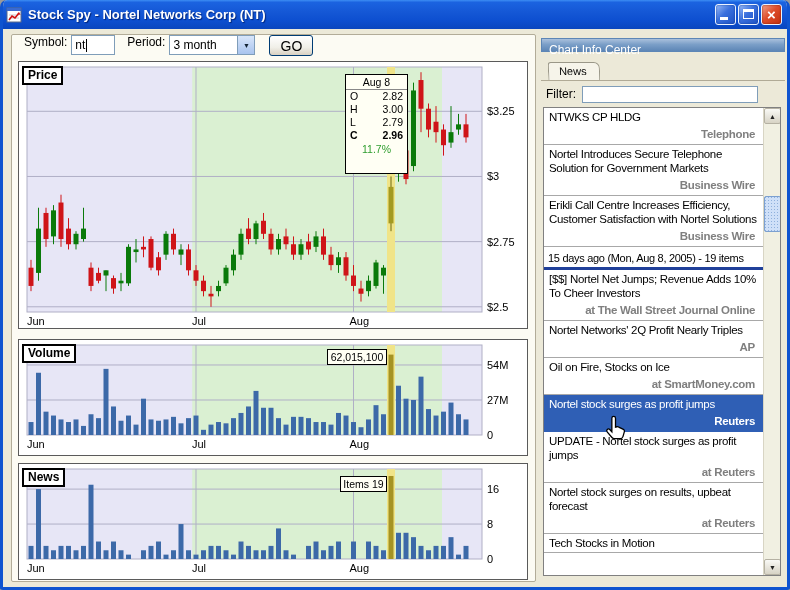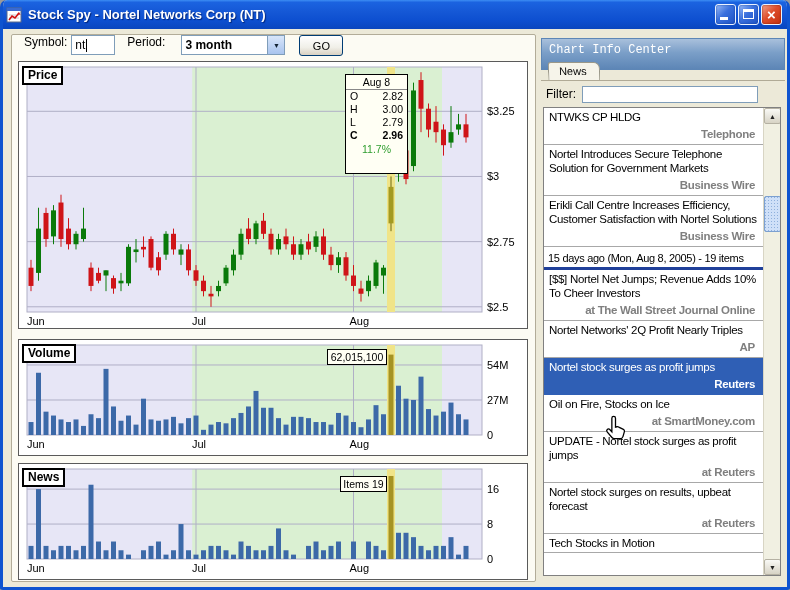--- a/index.html
+++ b/index.html
@@ -18,38 +18,38 @@
   .wbtn .minbar{position:absolute;left:4px;bottom:4px;width:8px;height:3px;background:#fff;}
   .wbtn .maxsq{position:absolute;left:4px;top:4px;width:11px;height:10px;border:1px solid #fff;border-top:3px solid #fff;}
   .wbtn.close span{position:absolute;left:0;top:-1px;width:100%;text-align:center;font-size:15px;font-weight:bold;color:#fff;line-height:21px;}
   
   .leftwrap{position:absolute;left:8px;top:34px;width:525px;height:548px;background:#fcfbf3;border:1px solid #b2ac98;border-radius:2px;}
   .controls{position:absolute;left:0;top:0;width:100%;height:30px;display:flex;align-items:flex-start;font-size:12px;color:#000;}
   .controls .lbl{margin-left:12px;}
   .fakeinput{height:20px;background:#fff;border:1px solid #7f9db9;font-size:12px;padding:2px 3px;display:flex;align-items:center;}
   .symbol{width:44px;margin-left:4px;}
   .caret{display:inline-block;width:1px;height:13px;background:#000;margin-left:1px;}
-  .ddown{width:104px;margin-left:16px;position:relative;padding-right:18px;font-weight:bold;}
+  .ddown{width:86px;margin-left:4px;position:relative;padding-right:18px;}
   .ddarrow{position:absolute;right:0;top:0;width:17px;height:18px;border-left:1px solid #7f9db9;
     background:linear-gradient(180deg,#d8e6fa,#a9c4ee);display:flex;align-items:center;justify-content:center;font-size:7px;color:#123;}
-  .gobtn{margin-left:14px;width:44px;height:21px;border:1px solid #003c74;border-radius:3px;font-size:11px;
+  .gobtn{margin-left:14px;width:44px;height:21px;border:1px solid #003c74;border-radius:3px;font-size:14px;
     background:linear-gradient(180deg,#ffffff,#f0efe8 60%,#d9d1c2);display:flex;align-items:center;justify-content:center;}
   
   .cpanel{position:absolute;left:6px;width:510px;background:#fff;border:1px solid #5a5a5a;}
   .cpanel svg{display:block;}
   .chartlab{position:absolute;left:3px;top:4px;background:#fff;border:2px solid #000;padding:0 4px 1px 4px;font-size:12px;font-weight:bold;z-index:3;}
   .tipbox{position:absolute;background:#fffff4;border:1px solid #000;z-index:4;font-size:10.5px;}
   .tiprow{display:flex;justify-content:space-between;padding:0 4px;height:13px;line-height:13px;}
   .tiptitle{text-align:center;border-bottom:1px solid #888;height:15px;line-height:15px;}
   .tipbold{font-weight:bold;}
   .tippct{text-align:center;padding:0 4px;height:14px;line-height:14px;}
   
   .rightwrap{position:absolute;left:538px;top:34px;width:244px;height:548px;}
-  .infohdr{position:absolute;left:0;top:4px;width:100%;height:32px;color:#fff;font-size:12px;line-height:22px;padding-left:7px;
-    background:linear-gradient(180deg,#a9c0dc 0%,#7b9fc8 45%,#5d86b6 100%);border:1px solid #5d86b6;font-family:Liberation Mono, monospace;}
+  .infohdr{position:absolute;left:0;top:4px;width:100%;height:14px;color:#fff;font-size:12px;line-height:22px;padding-left:7px;
+    background:linear-gradient(180deg,#a9c0dc 0%,#7b9fc8 45%,#5d86b6 100%);border:1px solid #5d86b6;}
   .tabrow{position:absolute;left:0;top:28px;width:100%;height:19px;border-bottom:1px solid #b0aa96;}
   .tab{position:absolute;left:7px;bottom:0;height:18px;padding:0 12px 0 10px;background:#f6f4ea;border:1px solid #9a9788;border-bottom:none;border-radius:3px 6px 0 0;font-size:11px;line-height:17px;transform:skewX(2deg);}
   .filterrow{position:absolute;left:0;top:50px;width:100%;height:20px;display:flex;align-items:center;font-size:12px;}
   .filterrow .lbl{margin-left:5px;margin-right:6px;}
   .filterinput{width:176px;height:17px;}
   .newslist{position:absolute;left:2px;top:73px;width:238px;height:469px;background:#fff;border:1px solid #808080;overflow:hidden;}
   .nitems{position:absolute;left:0;top:0;width:219px;}
   .nitem{border-bottom:1px solid #a8a8a8;padding:2px 5px 2px 5px;font-size:11.5px;letter-spacing:-0.3px;color:#000;line-height:14px;background:#fff;}
   .nitem .src{text-align:right;color:#7f7f7f;font-weight:bold;padding:3px 3px 1px 0;font-size:11.5px;}
   .nitem.sel{background:#2f5fb5;color:#fff;border-bottom:1px solid #2f5fb5;}
@@ -450,27 +450,27 @@
           </div>
           <div class="nsep">15 days ago (Mon, Aug 8, 2005) - 19 items</div>
           <div class="nitem">
             <div>[$$] Nortel Net Jumps; Revenue Adds 10% To Cheer Investors</div>
             <div class="src">at The Wall Street Journal Online</div>
           </div>
           <div class="nitem">
             <div>Nortel Networks' 2Q Profit Nearly Triples</div>
             <div class="src">AP</div>
           </div>
+          <div class="nitem">
+            <div>Oil on Fire, Stocks on Ice</div>
+            <div class="src">at SmartMoney.com</div>
+          </div>
           <div class="nitem sel">
             <div>Nortel stock surges as profit jumps</div>
             <div class="src">Reuters</div>
-          </div>
-          <div class="nitem">
-            <div>Oil on Fire, Stocks on Ice</div>
-            <div class="src">at SmartMoney.com</div>
           </div>
           <div class="nitem">
             <div>UPDATE - Nortel stock surges as profit jumps</div>
             <div class="src">at Reuters</div>
           </div>
           <div class="nitem">
             <div>Nortel stock surges on results, upbeat forecast</div>
             <div class="src">at Reuters</div>
           </div>
           <div class="nitem">

